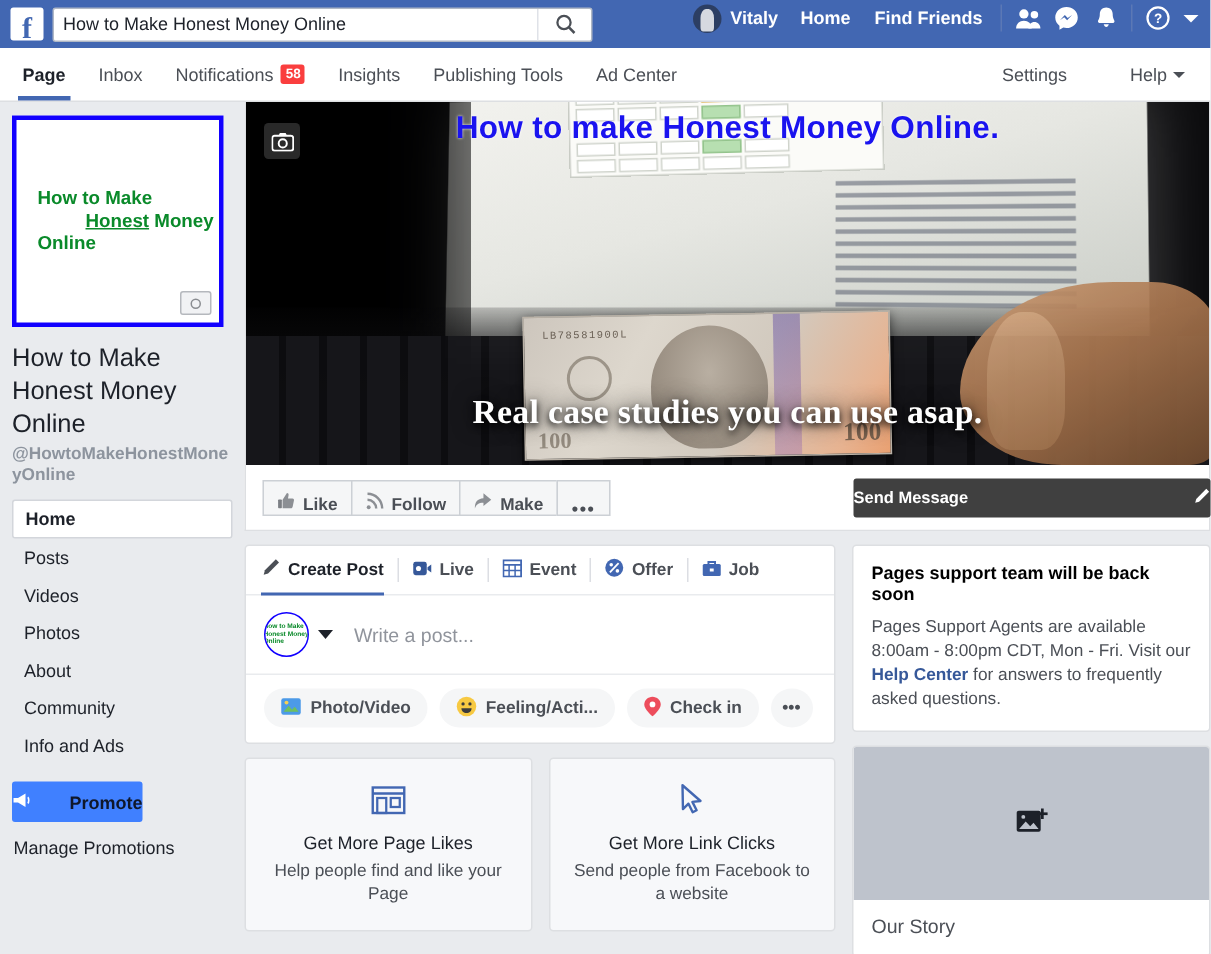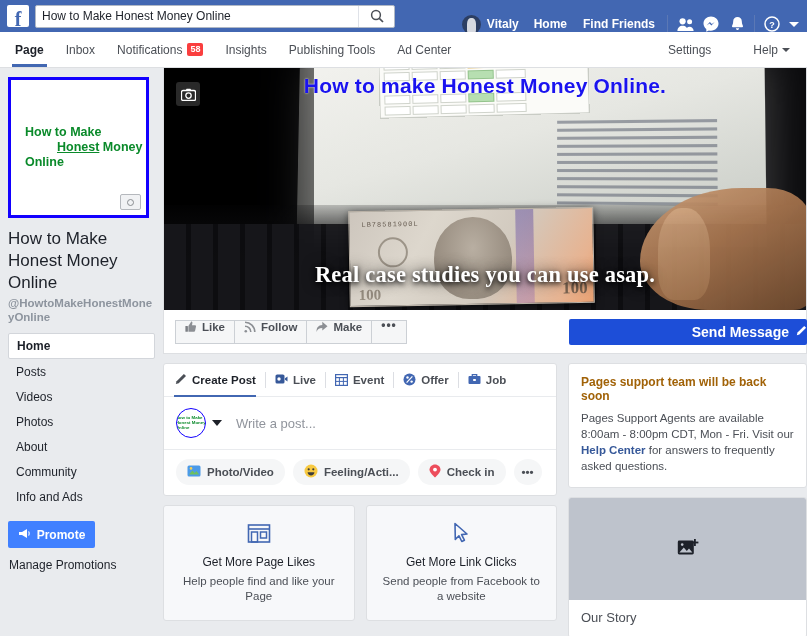--- a/index.html
+++ b/index.html
@@ -57,21 +57,21 @@
   .search-btn {
     width: 36px; height: 21px;
     border-left: 1px solid #dfe2e8;
     display: flex; align-items: center; justify-content: center;
     cursor: pointer;
   }
   .search-btn svg { display:block; }
 
   .nav-right {
     position: absolute;
-    right: 4px; top: 12px;
+    right: 4px; top: 0;
     height: 24px;
     display: flex; align-items: center;
     gap: 0px;
   }
   .nav-user {
     display: flex; align-items: center;
     padding: 0 7px; height: 24px;
     color: #fff; font-weight: bold; font-size: 12px;
     cursor: pointer;
   }
@@ -248,25 +248,25 @@
     border: 1px solid #d3d6db;
     border-radius: 2px;
     font-weight: bold;
     height: 26px;
   }
   .promote-btn {
     margin-top: 12px;
     height: 27px;
     width: 87px;
     background: #4080ff;
-    color: #ffffff;
+    color: #0f172a;
     font-size: 12px;
     font-weight: bold;
     border-radius: 2px;
-    display: flex; align-items: center; justify-content: center;
+    display: flex; align-items: center; justify-content: space-between;
     gap: 5px;
     cursor: pointer;
   }
   .manage-promos {
     margin-top: 10px;
     font-size: 12px;
     color: #1d2129;
     cursor: pointer;
     padding-left: 1px;
   }
@@ -458,40 +458,40 @@
     background: #fff;
     display: flex; align-items: center;
     padding: 0 11px;
     position: relative;
   }
   .btn-group { display: flex; }
   .gbtn {
     height: 24px;
     border: 1px solid #ccd0d5;
     background: #f5f6f7;
-    display: flex; align-items: flex-start;
+    display: flex; align-items: flex-end;
     padding: 0 9px;
     font-size: 11.5px;
     font-weight: bold;
     color: #4b4f56;
     cursor: pointer;
     margin-left: -1px;
     gap: 5px;
   }
   .gbtn:first-child { margin-left: 0; }
   .gbtn .dots { letter-spacing: 1px; color:#4b4f56; font-size: 12px; line-height: 8px;}
   .send-msg {
     position: absolute;
     right: -1px; top: 9px;
     width: 238px; height: 26px;
-    background: #1d4ed8;
+    background: #404040;
     color: #fff;
-    font-size: 14px;
-    font-weight: bold;
-    display: flex; align-items: center; justify-content: flex-end;
+    font-size: 11px;
+    font-weight: bold;
+    display: flex; align-items: center; justify-content: space-between;
     gap: 6px;
     border-radius: 2px;
     cursor: pointer;
   }
 
   
   .content-row {
     display: flex;
     margin-top: 9px;
     gap: 11px;
@@ -614,21 +614,21 @@
   .promo-title {
     font-size: 12px; font-weight: normal; color: #1d2129;
     margin-bottom: 5px;
   }
   .promo-sub {
     font-size: 11.5px; color: #4b4f56; line-height: 15px;
   }
 
   .support-card { padding: 11px 12px 13px 12px; }
   .support-title {
-    font-size: 12px; font-weight: bold; color: #a16207;
+    font-size: 12px; font-weight: bold; color: #000000;
     margin-bottom: 7px;
   }
   .support-body {
     font-size: 11.5px; color: #4b4f56; line-height: 16px;
   }
   .support-body b { color: #365899; }
 
   .story-card { margin-top: 9px; overflow: hidden; }
   .story-img {
     height: 102px;

